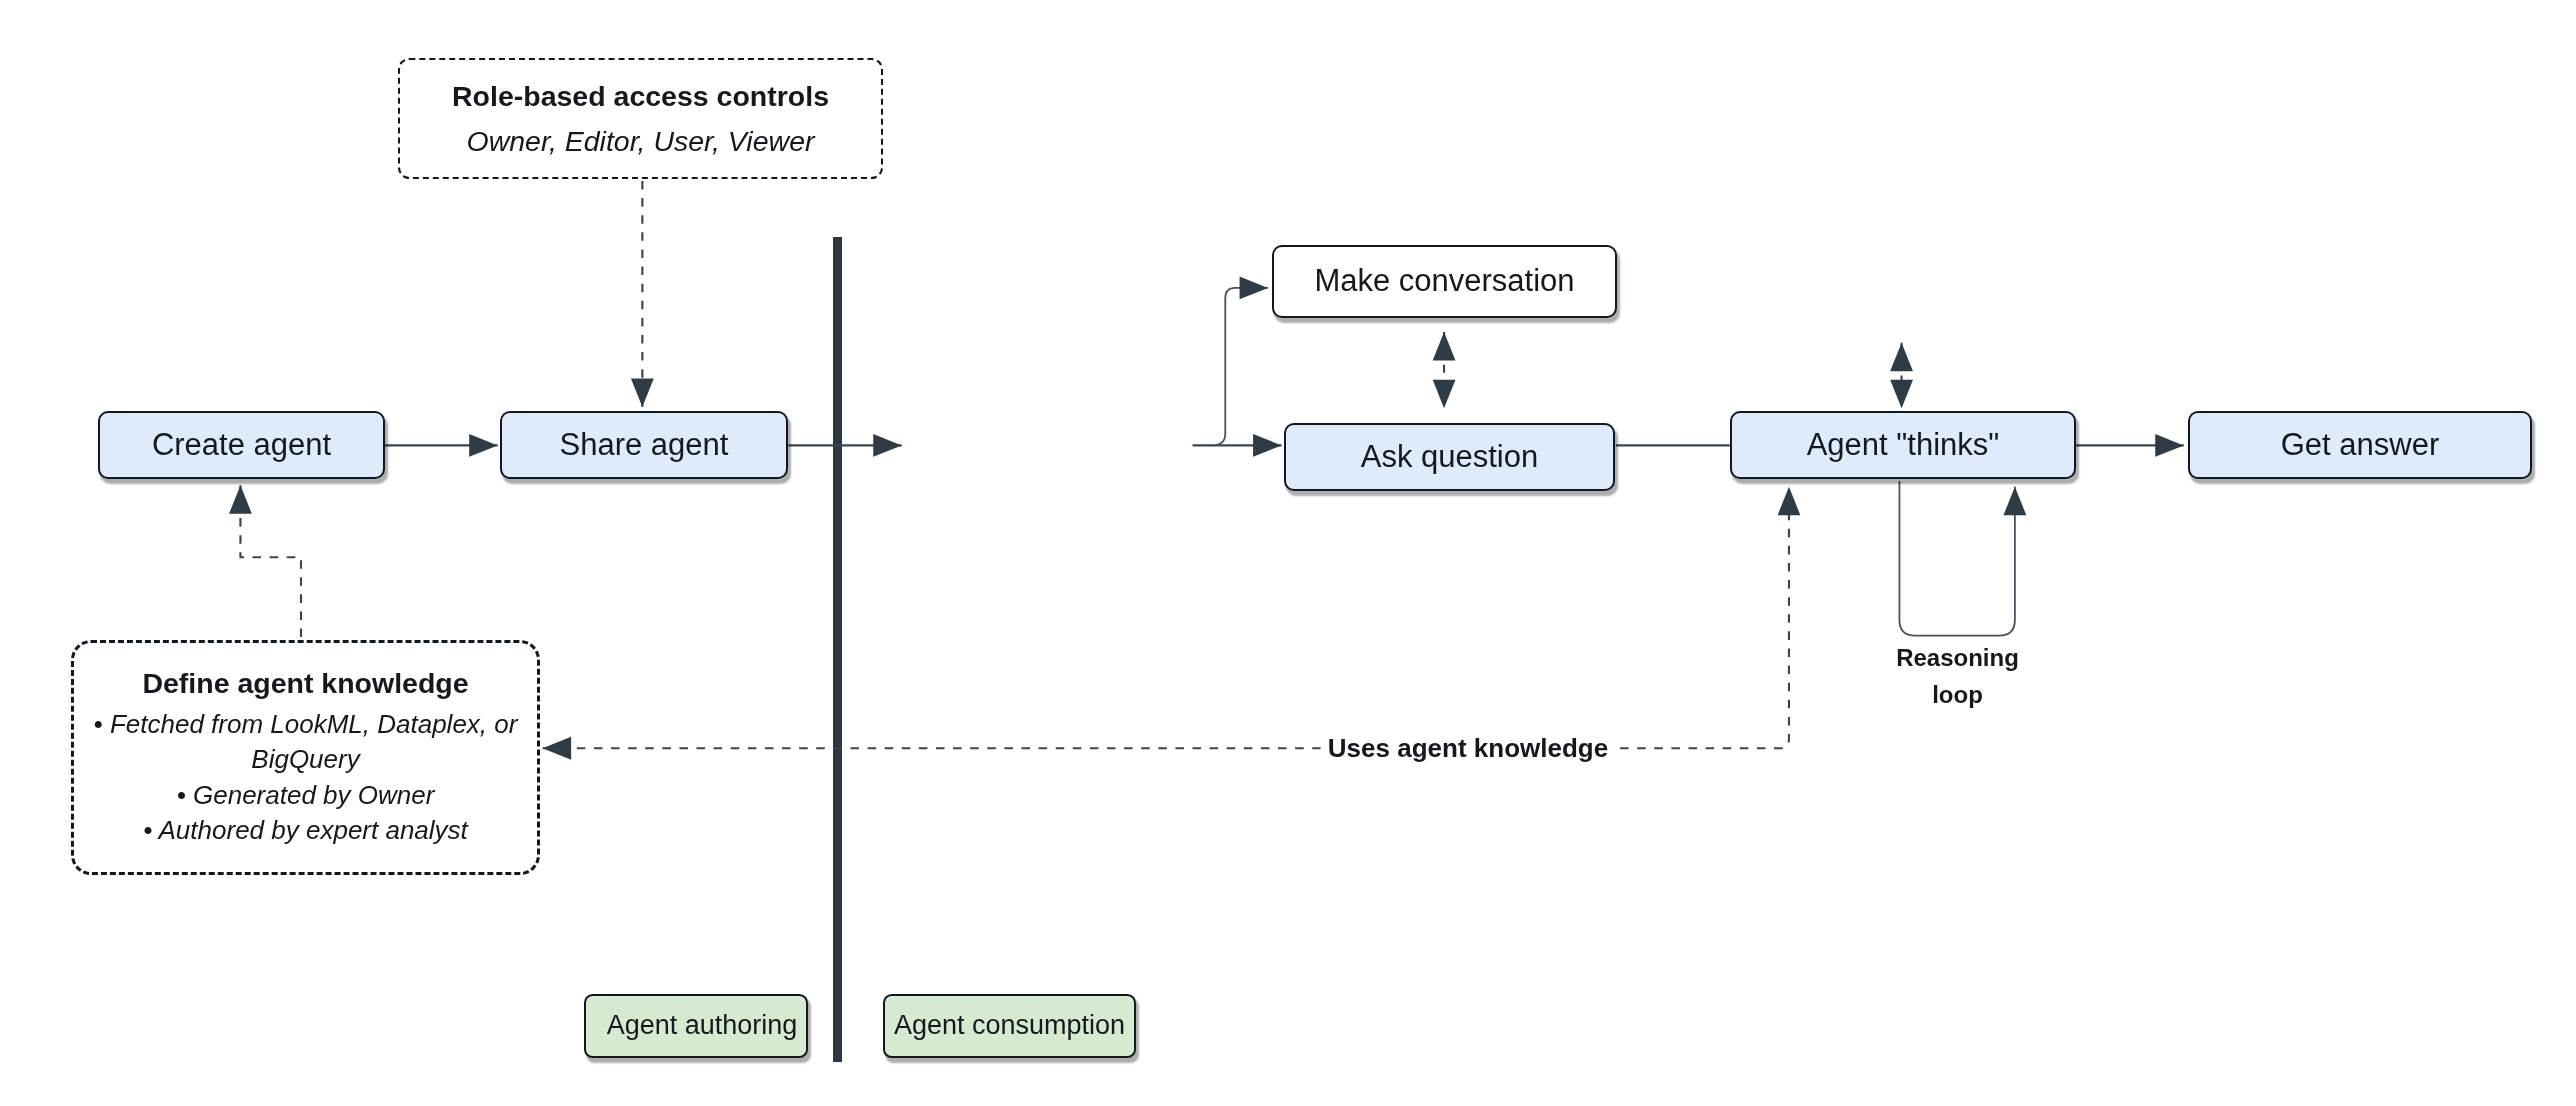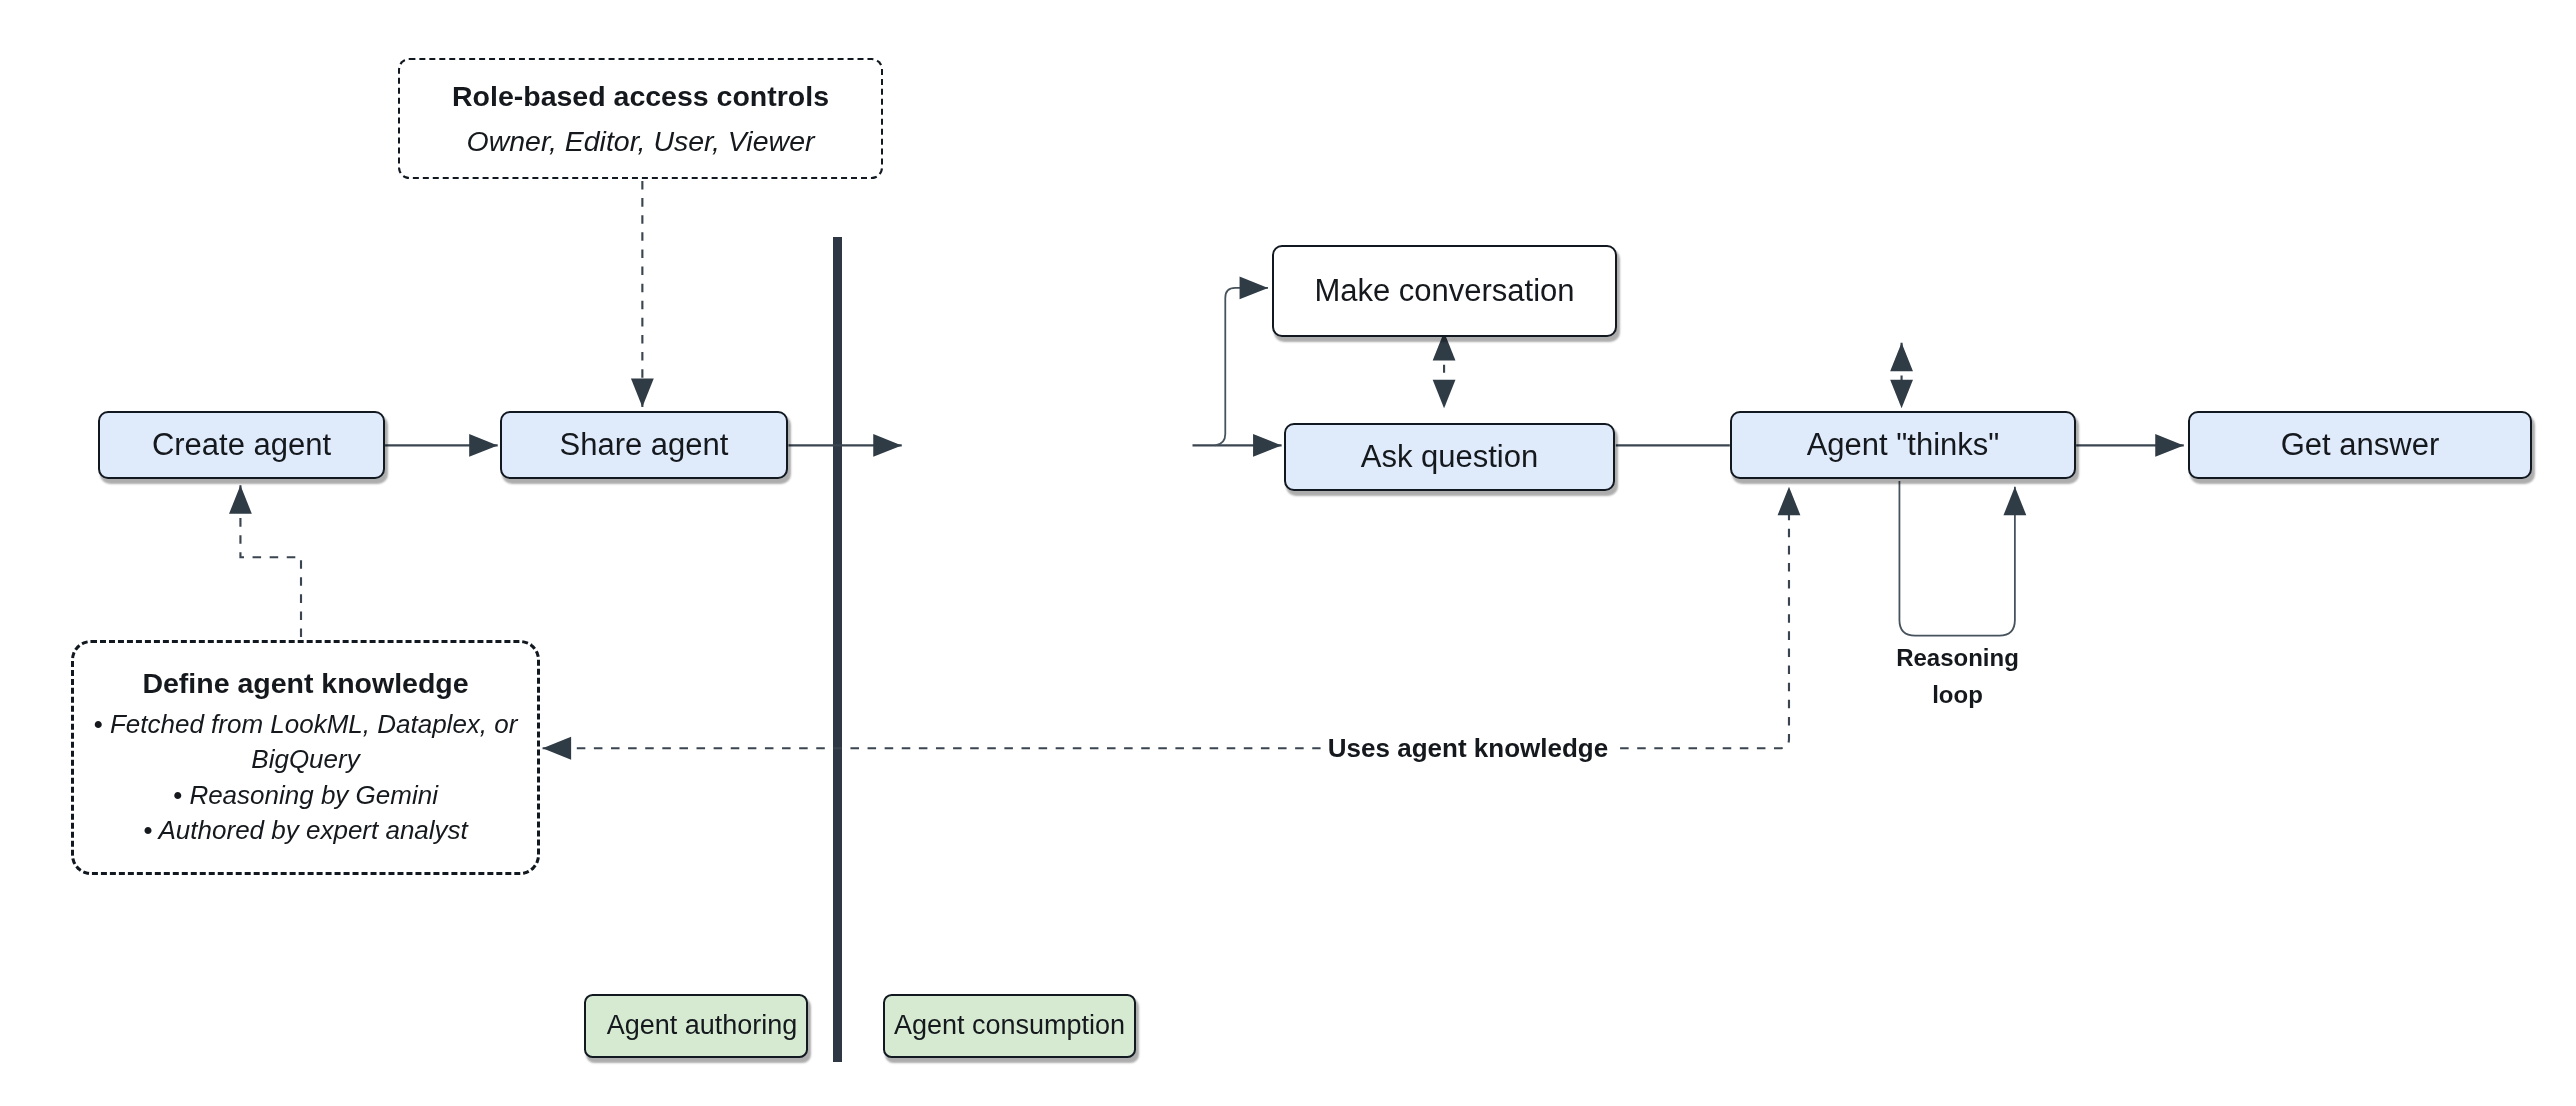--- a/index.html
+++ b/index.html
@@ -127,21 +127,21 @@
 
   <div class="node blue" style="left:98px;top:411px;width:287px;height:68px;">
     <span>Create agent</span>
   </div>
 
   <div class="node blue" style="left:500px;top:411px;width:288px;height:68px;">
     <span>Share agent</span>
   </div>
 
 
-  <div class="node white" style="left:1272px;top:245px;width:345px;height:92px;">
+  <div class="node white" style="left:1272px;top:245px;width:345px;height:73px;">
     <span>Make conversation</span>
   </div>
 
   <div class="node blue" style="left:1284px;top:411px;width:331px;height:68px;margin-top:12px;">
     <span>Ask question</span>
   </div>
 
 
   <div class="node blue" style="left:1730px;top:411px;width:346px;height:68px;">
     <span>Agent "thinks"</span>
@@ -153,21 +153,21 @@
 
   <div class="annotation role" style="left:398px;top:58px;width:485px;height:121px;">
     <span class="title">Role-based access controls</span>
     <span class="italic">Owner, Editor, User, Viewer</span>
   </div>
 
   <div class="annotation define" style="left:71px;top:640px;width:469px;height:235px;">
     <span class="title" style="font-size:28.5px;">Define agent knowledge</span>
     <ul class="define-bullets">
       <li>Fetched from LookML, Dataplex, or BigQuery</li>
-      <li>Reasoning by Gemini</li>
+      <li>Generated by Owner</li>
       <li>Authored by expert analyst</li>
     </ul>
   </div>
 
   <div class="edge-label uses" style="left:1468px;top:748px;">Uses agent knowledge</div>
 
   <div class="edge-label reasoning" style="left:1879px;top:639px;width:157px;">Reasoning loop</div>
 
   <div class="node green" style="left:584px;top:994px;width:224px;height:64px;padding-left:12px;">
     <span>Agent authoring</span>

